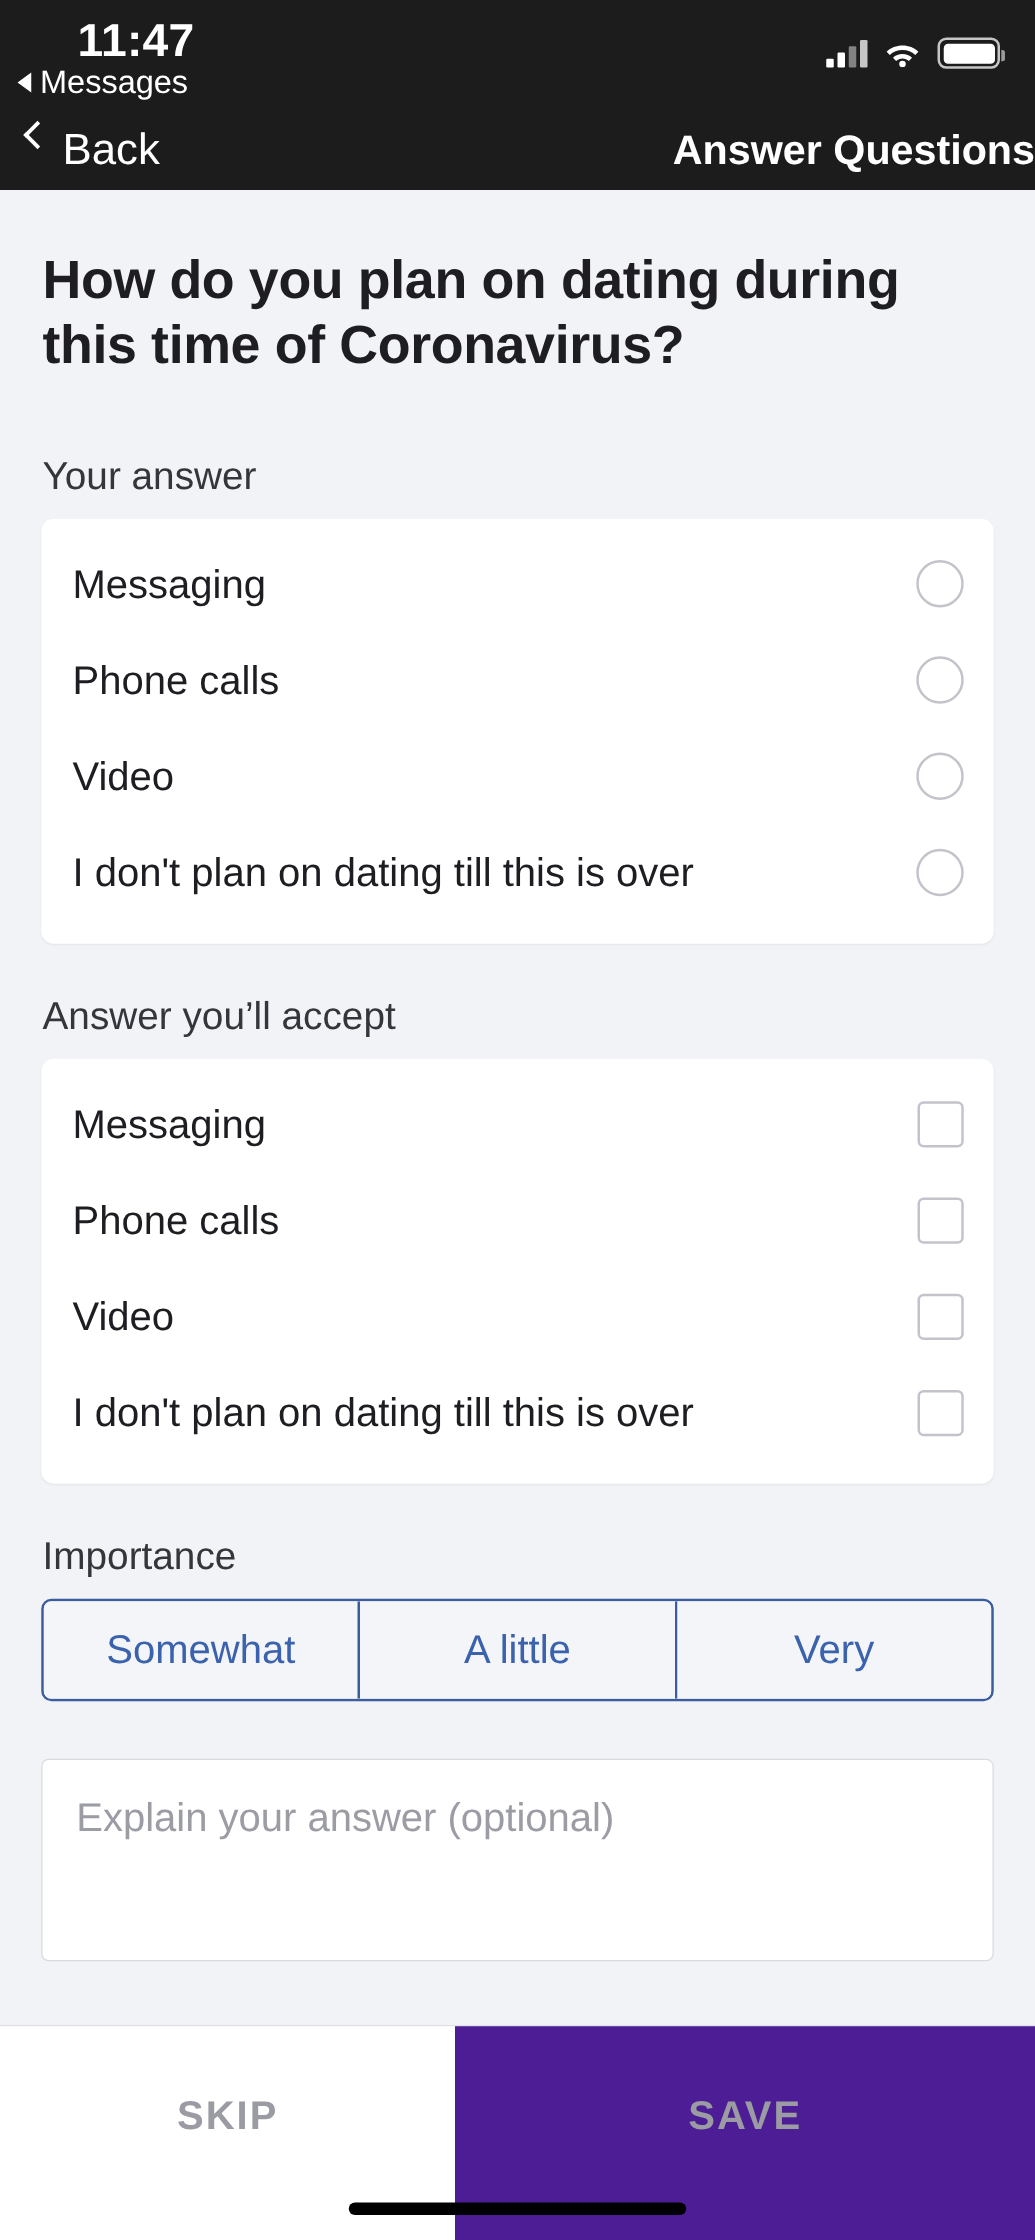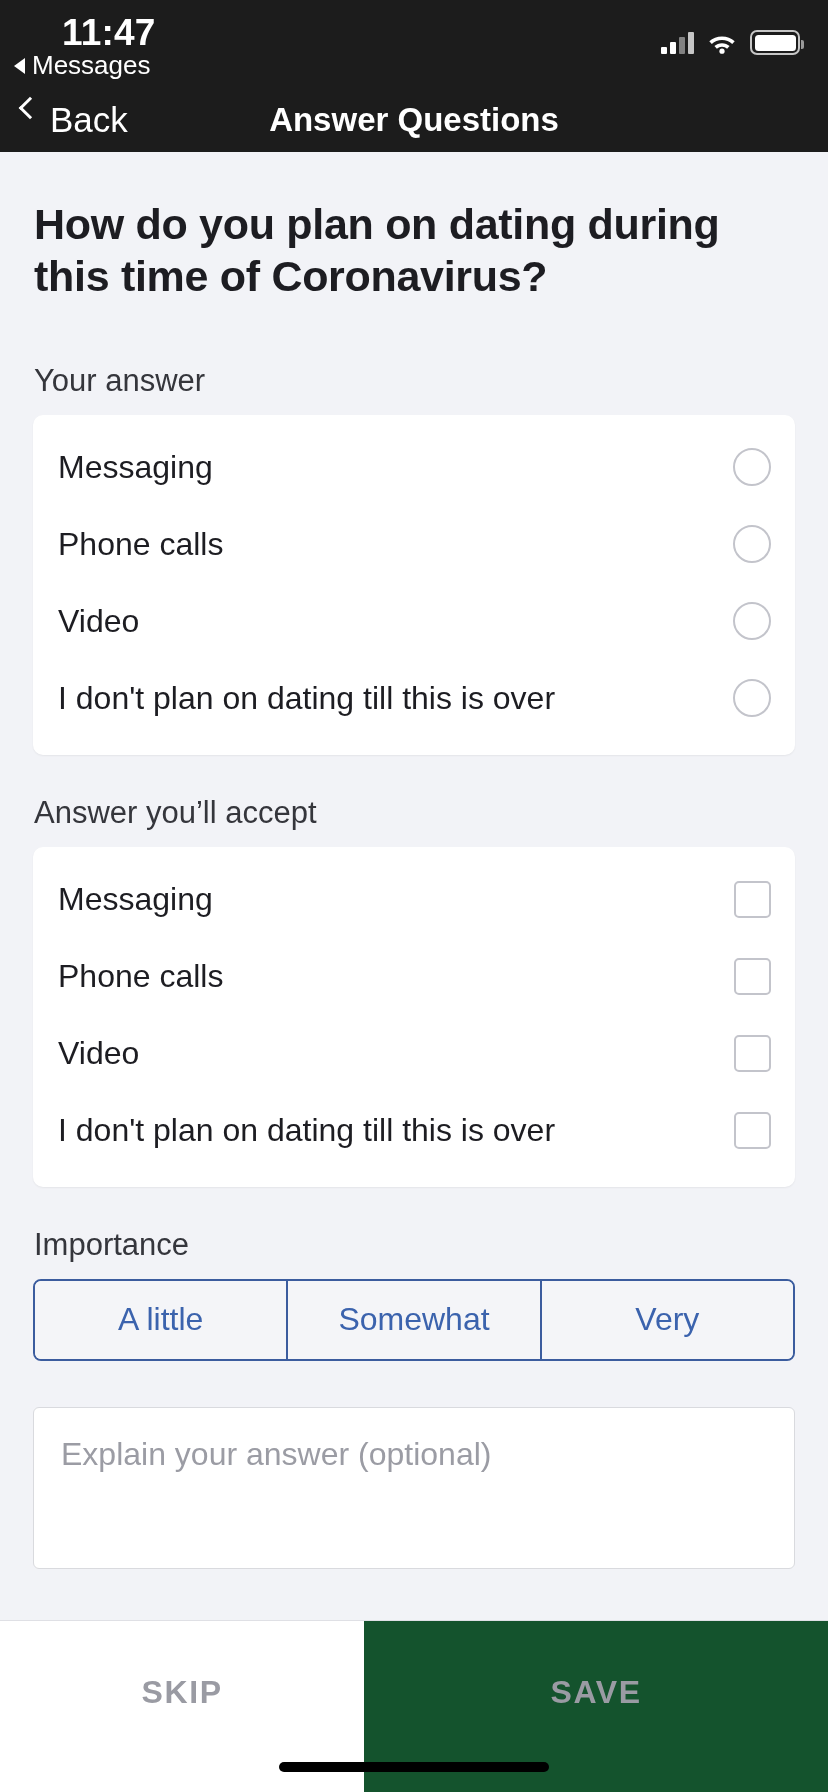--- a/index.html
+++ b/index.html
@@ -79,21 +79,21 @@
     cursor: pointer;
   }
   .chev {
     width: 16px; height: 16px;
     border-left: 3.5px solid #fff;
     border-bottom: 3.5px solid #fff;
     transform: rotate(45deg);
     display: inline-block;
   }
   .nav-title {
-    width: 100%; text-align: center;
+    width: 100%; text-align: right;
     color: #ffffff; font-size: 33px; font-weight: 700;
   }
 
   
   .content {
     flex: 1 1 auto;
     background: #f2f3f7;
     overflow: hidden;
     position: relative;
   }
@@ -194,21 +194,21 @@
   }
   .btn-skip, .btn-save {
     display: flex; align-items: center; justify-content: center;
     font-size: 32px; font-weight: 700;
     letter-spacing: 1.6px;
     color: #9a9ba3;
     cursor: pointer;
     padding-bottom: 28px;
   }
   .btn-skip { flex: 0 0 44%; background: #ffffff; }
-  .btn-save { flex: 1 1 auto;  background: #14532d; }
+  .btn-save { flex: 1 1 auto;  background: #4c1d95; }
 
   .home-ind {
     position: absolute;
     left: 50%; transform: translateX(-50%);
     bottom: 20px;
     width: 270px; height: 10px;
     background: #000;
     border-radius: 6px;
   }
 </style>
@@ -290,22 +290,22 @@
         <span class="checkbox"></span>
       </div>
       <div class="opt-row">
         <span class="opt-label">I don't plan on dating till this is over</span>
         <span class="checkbox"></span>
       </div>
     </div>
 
     <div class="section-label tight">Importance</div>
     <div class="segmented">
+      <div class="seg">Somewhat</div>
       <div class="seg">A little</div>
-      <div class="seg">Somewhat</div>
       <div class="seg">Very</div>
     </div>
 
     <div class="explain">Explain your answer (optional)</div>
 
     <div class="bottombar">
       <div class="btn-skip">SKIP</div>
       <div class="btn-save">SAVE</div>
       <div class="home-ind"></div>
     </div>

